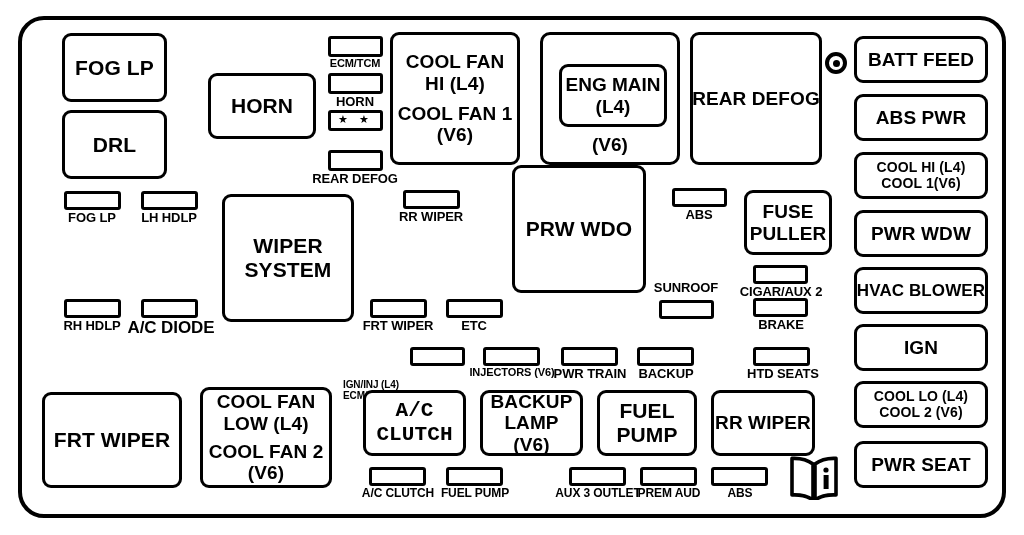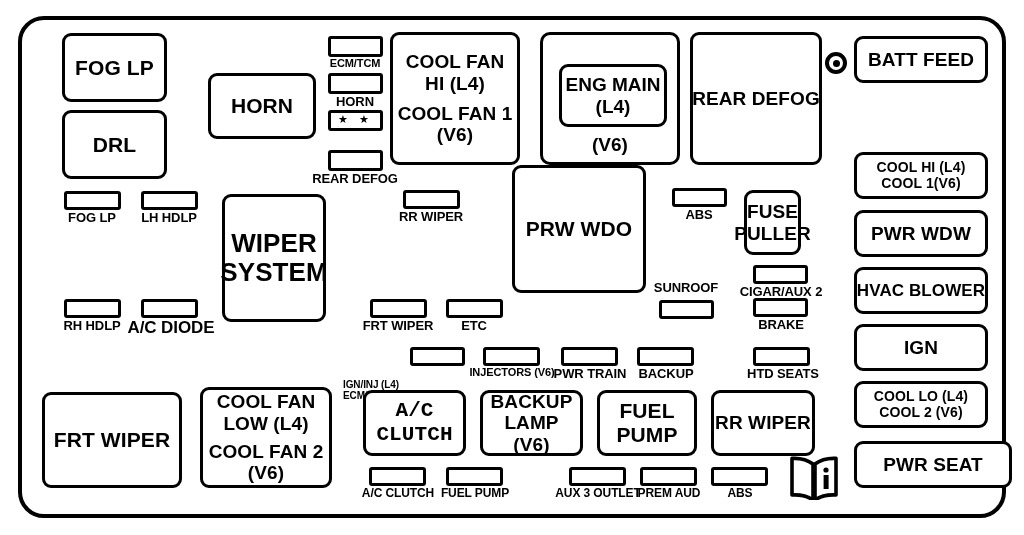--- a/index.html
+++ b/index.html
@@ -186,20 +186,23 @@
   <div class="relay" style="left:690px; top:32px; width:132px; height:133px; font-size:19px;">
     <span class="ln">REAR DEFOG</span>
   </div>
 
   <div class="stud" style="left:825px; top:52px;"></div>
 
   <div class="relay" style="left:854px; top:36px; width:134px; height:47px; font-size:19px;">
     <span class="ln">BATT FEED</span>
   </div>
 
+  <div class="relay" style="left:854px; top:94px; width:134px; height:47px; font-size:19px;">
+    <span class="ln">ABS PWR</span>
+  </div>
 
   <div class="relay" style="left:854px; top:152px; width:134px; height:47px; font-size:14px;">
     <span class="ln">COOL HI (L4)</span>
     <span class="ln">COOL 1(V6)</span>
   </div>
 
   <div class="relay" style="left:854px; top:210px; width:134px; height:47px; font-size:19px;">
     <span class="ln">PWR WDW</span>
   </div>
 
@@ -209,46 +212,46 @@
 
   <div class="relay" style="left:854px; top:324px; width:134px; height:47px; font-size:19px;">
     <span class="ln">IGN</span>
   </div>
 
   <div class="relay" style="left:854px; top:381px; width:134px; height:47px; font-size:14px;">
     <span class="ln">COOL LO (L4)</span>
     <span class="ln">COOL 2 (V6)</span>
   </div>
 
-  <div class="relay" style="left:854px; top:441px; width:158px; height:47px; font-size:19px;">
+  <div class="relay" style="left:854px; top:441px; width:134px; height:47px; font-size:19px;">
     <span class="ln">PWR SEAT</span>
   </div>
 
   <div class="fuse" style="left:64px; top:191px; width:57px; height:19px;"></div>
   <div class="cap center" style="left:92px; top:211px; font-size:13px;">FOG LP</div>
 
   <div class="fuse" style="left:141px; top:191px; width:57px; height:19px;"></div>
   <div class="cap center" style="left:169px; top:211px; font-size:13px;">LH HDLP</div>
 
-  <div class="relay" style="left:222px; top:194px; width:104px; height:128px; font-size:26px;">
+  <div class="relay" style="left:222px; top:194px; width:132px; height:128px; font-size:21px;">
     <span class="ln">WIPER</span>
     <span class="ln">SYSTEM</span>
   </div>
 
   <div class="fuse" style="left:403px; top:190px; width:57px; height:19px;"></div>
   <div class="cap center" style="left:431px; top:210px; font-size:13px;">RR WIPER</div>
 
   <div class="relay" style="left:512px; top:165px; width:134px; height:128px; font-size:21px;">
     <span class="ln">PRW WDO</span>
   </div>
 
   <div class="fuse" style="left:672px; top:188px; width:55px; height:19px;"></div>
   <div class="cap center" style="left:699px; top:208px; font-size:13px;">ABS</div>
 
-  <div class="relay" style="left:744px; top:190px; width:57px; height:65px; font-size:19px;">
+  <div class="relay" style="left:744px; top:190px; width:88px; height:65px; font-size:19px;">
     <span class="ln">FUSE</span>
     <span class="ln">PULLER</span>
   </div>
 
   <div class="fuse" style="left:753px; top:265px; width:55px; height:19px;"></div>
   <div class="cap center" style="left:781px; top:285px; font-size:13px;">CIGAR/AUX 2</div>
 
   <div class="fuse" style="left:64px; top:299px; width:57px; height:19px;"></div>
   <div class="cap center" style="left:92px; top:319px; font-size:13px;">RH HDLP</div>
 

